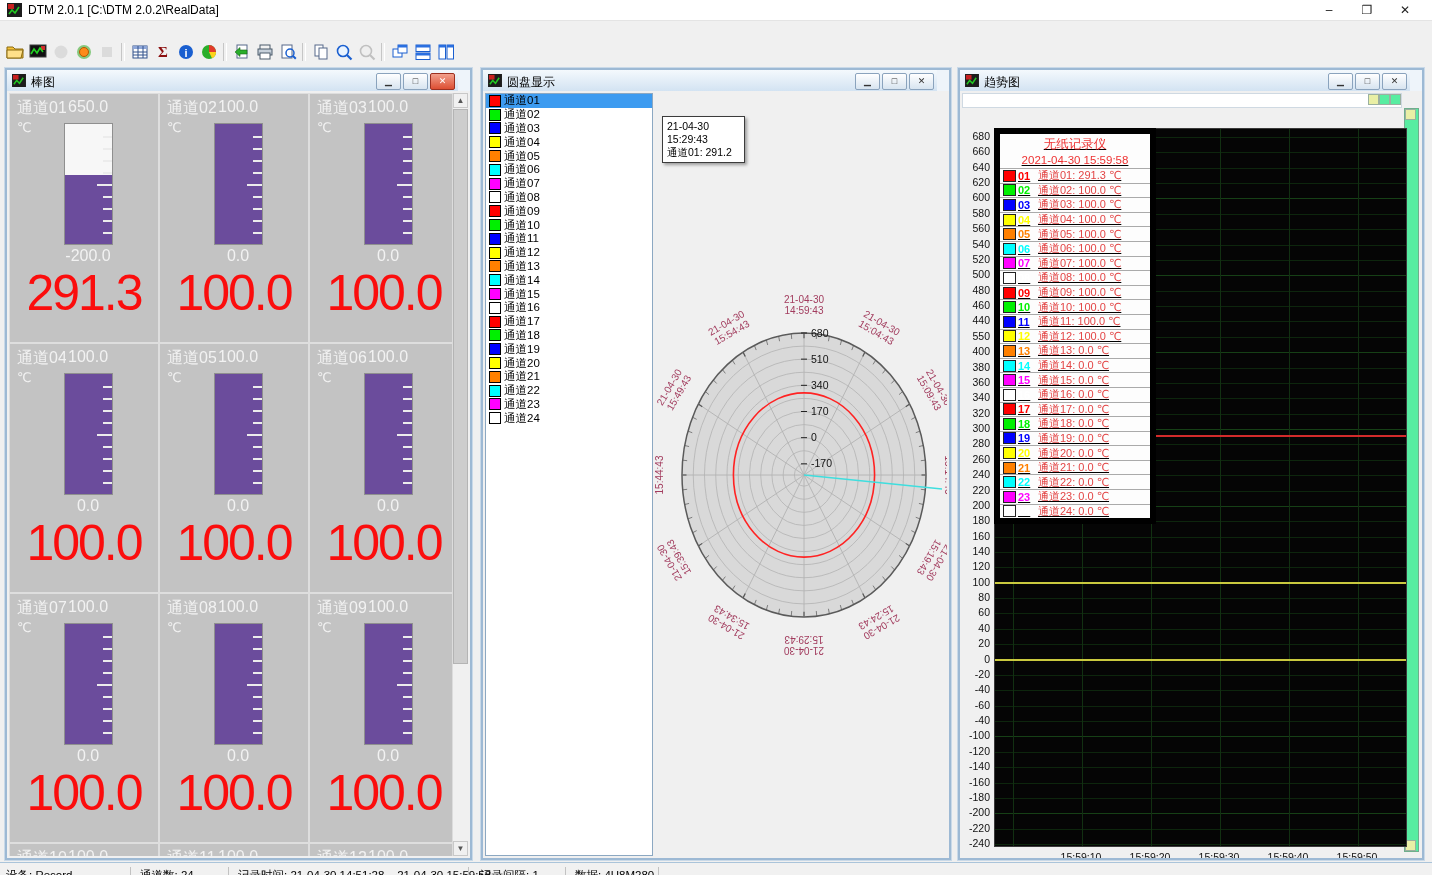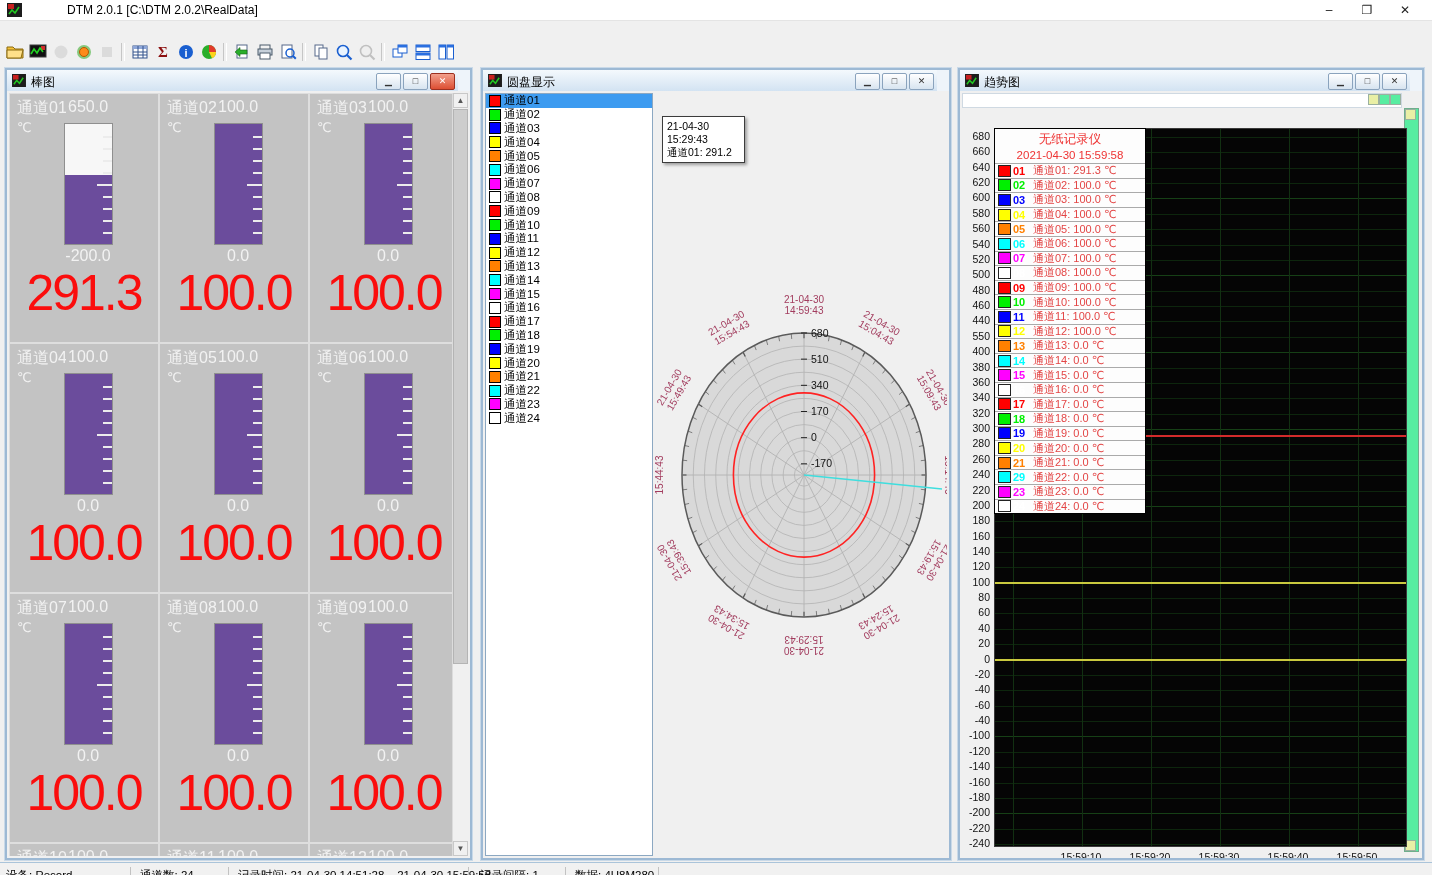--- a/index.html
+++ b/index.html
@@ -3,21 +3,21 @@
 <meta charset="utf-8">
 <style>
   html,body{margin:0;padding:0;}
   body{width:1432px;height:875px;overflow:hidden;background:#f0f0f0;
        font-family:"Liberation Sans","DejaVu Sans",sans-serif;color:#000;position:relative;}
   .app{position:absolute;inset:0;}
 
   
   .titlebar{position:absolute;left:0;top:0;right:0;height:20px;background:#ffffff;border-bottom:1px solid #e4e4e4;}
   .titlebar .appicon{position:absolute;left:7px;top:3px;width:15px;height:14px;}
-  .titlebar .title{position:absolute;left:28px;top:3px;font-size:12px;margin-left:39px;}
+  .titlebar .title{position:absolute;left:28px;top:3px;font-size:12px;}
   .wincontrols{position:absolute;right:8px;top:0;height:20px;display:flex;}
   .wbtn{width:38px;height:20px;text-align:center;font-size:12px;line-height:20px;color:#222;}
   .menubar{position:absolute;left:0;top:20px;right:0;height:20px;background:#f0f0f0;display:flex;align-items:center;font-size:12px;}
   .menu-item{padding:2px 13px;}
   .menu-item.disabled{color:#9a9a9a;}
   .toolbar{position:absolute;left:0;top:40px;right:0;height:23px;background:#f0f0f0;border-bottom:1px solid #d9d9d9;display:flex;align-items:center;padding-left:3px;}
   .tbtn{width:23px;height:21px;display:flex;align-items:center;justify-content:center;}
   .tbtn.disabled{opacity:.40;filter:grayscale(1);}
   .tsep{width:2px;height:18px;border-left:1px solid #c6c6c6;border-right:1px solid #ffffff;margin:0 3px;}
 
@@ -67,21 +67,21 @@
   .tvscroll{position:absolute;right:3px;top:17px;width:13px;bottom:6px;background:#57eda1;border:1px solid #6fae8c;}
   .tvb{position:absolute;left:0;width:11px;height:11px;background:#e9efa5;border:1px solid #9ab0a0;box-sizing:border-box;}
   #trendBody{position:absolute;left:2px;top:17px;right:20px;bottom:2px;background:#f0f0f0;}
   #plot{position:absolute;left:32px;top:20px;width:411px;height:717px;background:#050505;border:1px solid #3a3a3a;box-sizing:content-box;}
   .gl-h{position:absolute;left:0;right:0;height:1px;background:#0d260d;}
   .gl-h.maj{background:#164016;}
   .gl-v{position:absolute;top:0;bottom:0;width:1px;background:#123012;}
   .tline{position:absolute;height:2px;}
   .ylab{position:absolute;left:0;width:28px;text-align:right;font-size:10.5px;color:#111;}
   .xlab{position:absolute;width:56px;text-align:center;font-size:10.5px;color:#111;}
-  #legend{position:absolute;left:32px;top:20px;width:150px;background:#fdfdfd;border:1px solid #000000;z-index:4;}
+  #legend{position:absolute;left:32px;top:20px;width:150px;background:#fdfdfd;border:6px solid #000000;z-index:4;text-decoration:underline;}
   .lg-title{text-align:center;color:#e33;font-size:12.5px;padding-top:2px;}
   .lg-date{text-align:center;color:#e33;font-size:11.5px;padding:1px 0 2px;}
   .lg-row{height:13.6px;display:flex;align-items:center;border-top:1px solid #aaa;padding-left:3px;font-size:11px;}
   .lg-sw{width:11px;height:10px;border:1px solid #222;margin-right:2px;flex:none;}
   .lg-num{width:20px;flex:none;font-weight:bold;}
   .lg-txt{color:#e34545;white-space:nowrap;}
 
   
   .statusbar{position:absolute;left:0;top:862px;right:0;height:24px;background:#f1f1f1;border-top:1px solid #aac4da;font-size:11.5px;}
   .sfield{position:absolute;top:5px;white-space:pre;}
@@ -917,21 +917,21 @@
                   <span class="lg-num" style="color:#ffff00">20</span>
                   <span class="lg-txt">通道20: 0.0 ℃</span>
                 </div>
                 <div class="lg-row">
                   <span class="lg-sw" style="background:#ff8000"></span>
                   <span class="lg-num" style="color:#ff8000">21</span>
                   <span class="lg-txt">通道21: 0.0 ℃</span>
                 </div>
                 <div class="lg-row">
                   <span class="lg-sw" style="background:#00ffff"></span>
-                  <span class="lg-num" style="color:#00ffff">29</span>
+                  <span class="lg-num" style="color:#00ffff">22</span>
                   <span class="lg-txt">通道22: 0.0 ℃</span>
                 </div>
                 <div class="lg-row">
                   <span class="lg-sw" style="background:#ff00ff"></span>
                   <span class="lg-num" style="color:#ff00ff">23</span>
                   <span class="lg-txt">通道23: 0.0 ℃</span>
                 </div>
                 <div class="lg-row">
                   <span class="lg-sw" style="background:#ffffff"></span>
                   <span class="lg-num" style="color:#ffffff">24</span>

